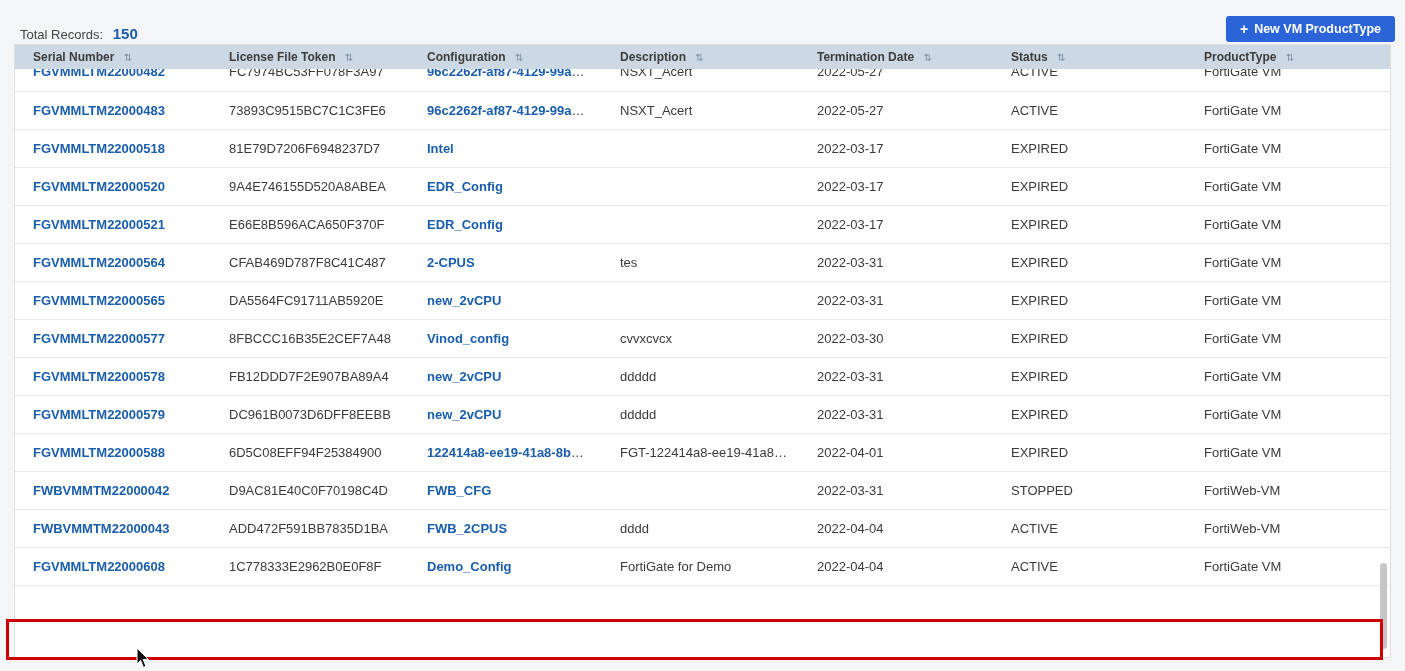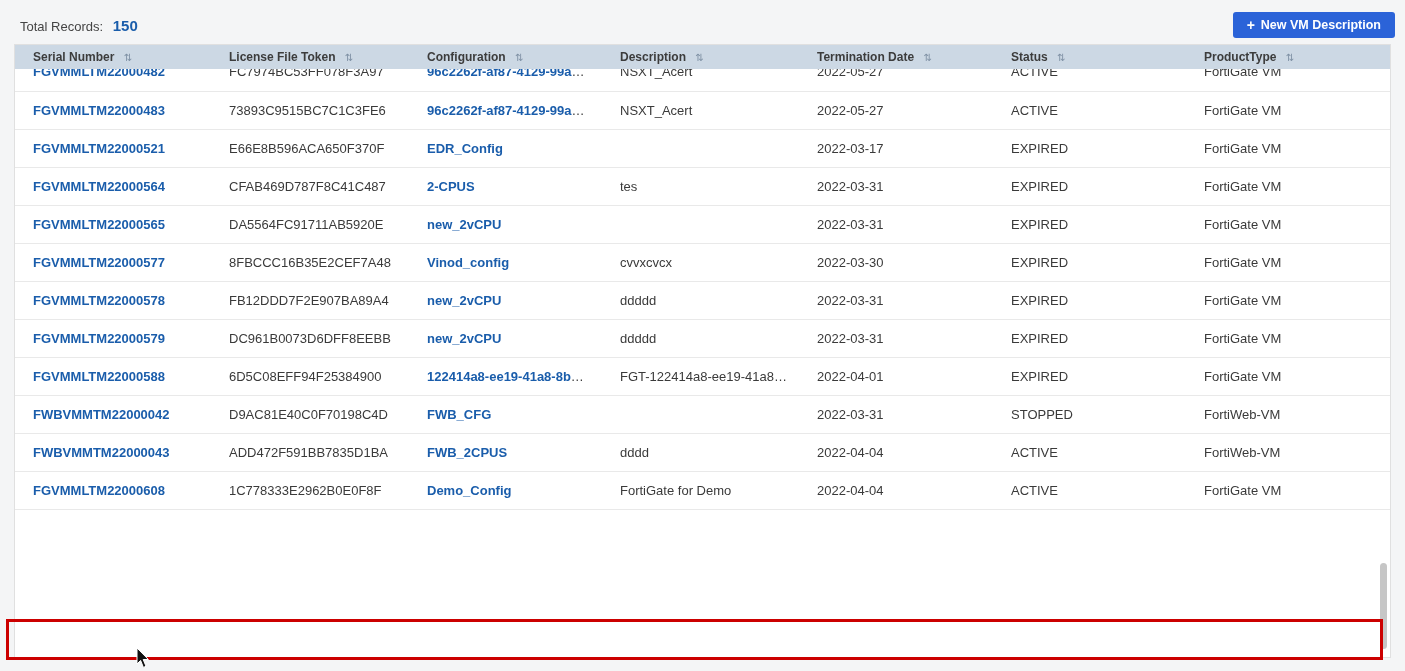--- a/index.html
+++ b/index.html
@@ -9,21 +9,21 @@
     background: #f4f5f6;
     font-family: "Liberation Sans", sans-serif;
     color: #333;
     overflow: hidden;
     position: relative;
   }
 
   
   .toolbar {
     height: 42px;
-    display: flex; align-items: center; justify-content: space-between;
+    display: flex; align-items: flex-end; justify-content: space-between;
     padding: 8px 10px 0 20px;
   }
   .records { font-size: 13px; color: #444; }
   .records .count {
     color: var(--link, #1a5dab);
     font-weight: bold; font-size: 15px; margin-left: 6px;
   }
   .new-btn {
     background: var(--accent, #2b63d8);
     color: #fff; border: none; border-radius: 3px;
@@ -94,21 +94,21 @@
 
 <div class="screen">
 
   <div class="toolbar">
     <div class="records">
       <span>Total Records:</span>
       <span class="count">150</span>
     </div>
     <button class="new-btn">
       <span class="plus">+</span>
-      <span>New VM Description</span>
+      <span>New VM ProductType</span>
     </button>
   </div>
 
   <div class="table-wrap">
     <table class="head-table">
       <colgroup>
         <col class="c1">
           <col class="c2">
           <col class="c3">
           <col class="c4">
@@ -181,22 +181,40 @@
   <tr>
     <td><a class="link">FGVMMLTM22000483</a></td>
     <td>73893C9515BC7C1C3FE6</td>
     <td><a class="link">96c2262f-af87-4129-99a8-...</a></td>
     <td>NSXT_Acert</td>
     <td>2022-05-27</td>
     <td>ACTIVE</td>
     <td>FortiGate VM</td>
   </tr>
 
-
-
+  <tr>
+    <td><a class="link">FGVMMLTM22000518</a></td>
+    <td>81E79D7206F6948237D7</td>
+    <td><a class="link">Intel</a></td>
+    <td></td>
+    <td>2022-03-17</td>
+    <td>EXPIRED</td>
+    <td>FortiGate VM</td>
+  </tr>
+
+
+  <tr>
+    <td><a class="link">FGVMMLTM22000520</a></td>
+    <td>9A4E746155D520A8ABEA</td>
+    <td><a class="link">EDR_Config</a></td>
+    <td></td>
+    <td>2022-03-17</td>
+    <td>EXPIRED</td>
+    <td>FortiGate VM</td>
+  </tr>
 
   <tr>
     <td><a class="link">FGVMMLTM22000521</a></td>
     <td>E66E8B596ACA650F370F</td>
     <td><a class="link">EDR_Config</a></td>
     <td></td>
     <td>2022-03-17</td>
     <td>EXPIRED</td>
     <td>FortiGate VM</td>
   </tr>

